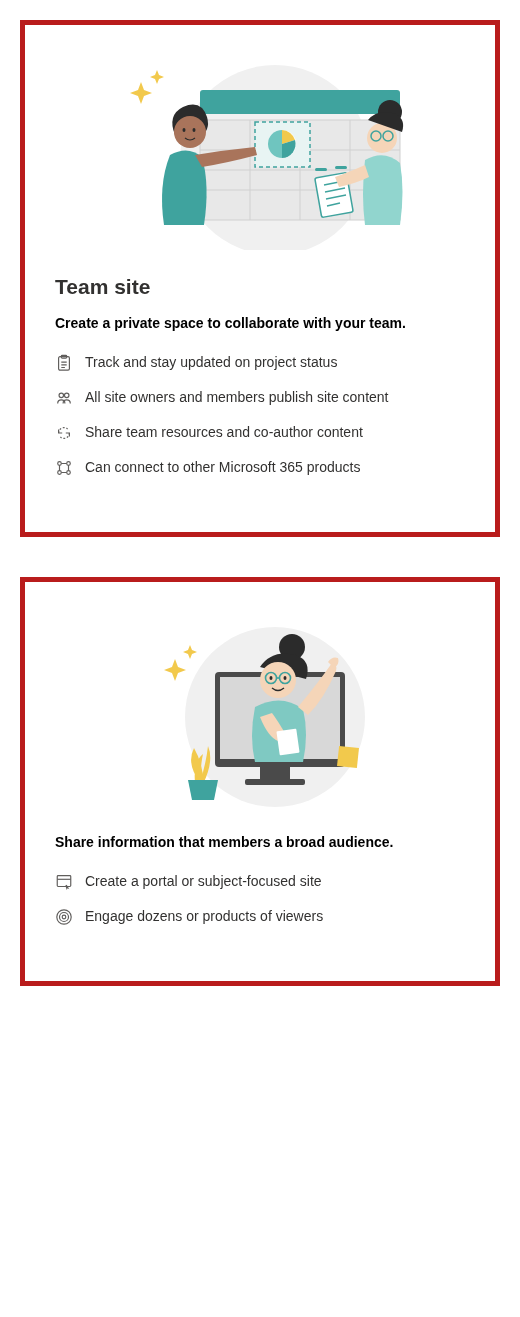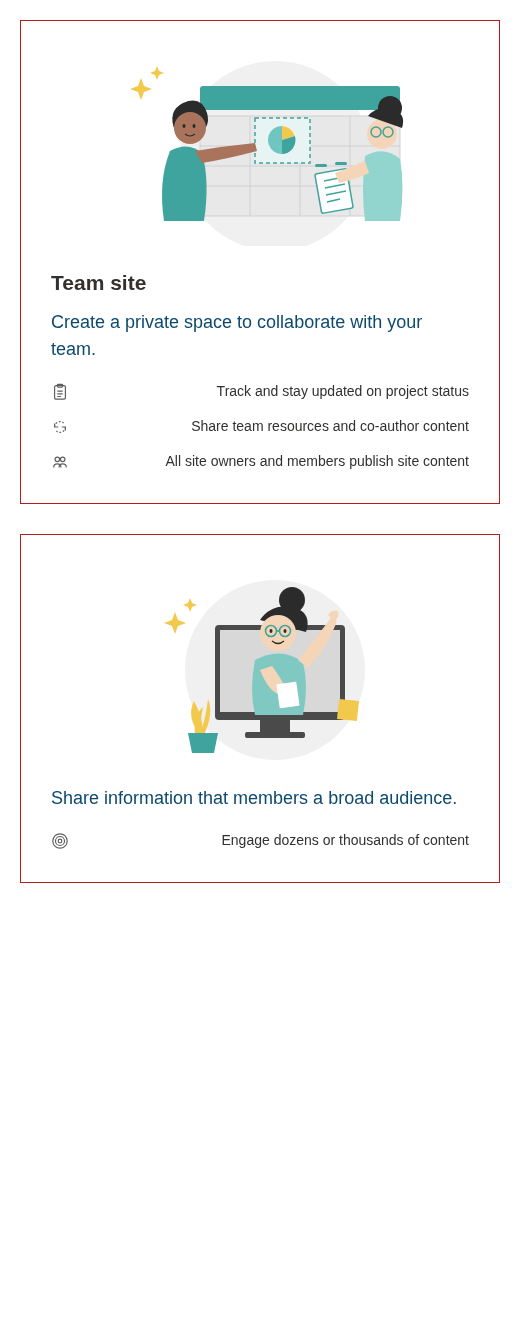--- a/index.html
+++ b/index.html
@@ -3,49 +3,48 @@
 <meta charset="utf-8">
 <style>
   * { box-sizing: border-box; margin: 0; padding: 0; }
   body {
     font-family: 'Segoe UI', Tahoma, sans-serif;
     background: #fff;
     padding: 20px;
     width: 520px;
   }
   .card {
-    border: 1px solid #b91c1c;
+    border: 5px solid #b91c1c;
     background: #fff;
-    padding: 30px 30px 17px 30px;
-    margin-bottom: 30px;
+    padding: 30px 30px 40px 30px;
+    margin-bottom: 40px;
   }
   .illustration {
     height: 200px;
     display: flex;
     align-items: center;
     justify-content: center;
     margin-bottom: 20px;
     position: relative;
   }
   .card-title {
     font-size: 21px;
     font-weight: 600;
     color: #323130;
     margin-bottom: 14px;
   }
   .card-subtitle {
-    font-size: 18px;
-    font-weight: 400;
-    color: #0c4a6e;
+    font-size: 14px;
+    font-weight: 700;
+    color: #000000;
     margin-bottom: 18px;
     line-height: 1.5;
   }
   .feature-list {
     list-style: none;
-    text-align: right;
   }
   .feature-item {
     display: flex;
     align-items: flex-start;
     font-size: 14px;
     color: #323130;
     margin-bottom: 14px;
     line-height: 1.5;
   }
   .feature-icon {
@@ -122,36 +121,48 @@
             <rect x="4" y="3" width="12" height="15" rx="1.5"></rect>
             <rect x="7" y="1.5" width="6" height="3" rx="1"></rect>
             <path d="M7 9h6M7 12h6M7 15h4"></path>
           </svg>
       </span>
       <span class="feature-text">Track and stay updated on project status</span>
     </li>
     <li class="feature-item">
       <span class="feature-icon">
         <svg viewBox="0 0 20 20" fill="none" stroke="currentColor" stroke-width="1.3">
+            <circle cx="7" cy="7" r="2.5"></circle>
+            <circle cx="13" cy="7" r="2.5"></circle>
+            <path d="M3 16c0-2.5 2-4 4-4s4 1.5 4 4M9 16c0-2.5 2-4 4-4s4 1.5 4 4"></path>
+          </svg>
+      </span>
+      <span class="feature-text">All site owners and members publish site content</span>
+    </li>
+    <li class="feature-item">
+      <span class="feature-icon">
+        <svg viewBox="0 0 20 20" fill="none" stroke="currentColor" stroke-width="1.3">
             <path d="M16 10a6 6 0 0 1-10 4.5" stroke-dasharray="2 2"></path>
             <path d="M4 10a6 6 0 0 1 10-4.5" stroke-dasharray="2 2"></path>
             <path d="M4 6v4h4M16 14v-4h-4" stroke-dasharray="0"></path>
           </svg>
       </span>
       <span class="feature-text">Share team resources and co-author content</span>
     </li>
     <li class="feature-item">
       <span class="feature-icon">
         <svg viewBox="0 0 20 20" fill="none" stroke="currentColor" stroke-width="1.3">
-            <circle cx="7" cy="7" r="2.5"></circle>
-            <circle cx="13" cy="7" r="2.5"></circle>
-            <path d="M3 16c0-2.5 2-4 4-4s4 1.5 4 4M9 16c0-2.5 2-4 4-4s4 1.5 4 4"></path>
-          </svg>
-      </span>
-      <span class="feature-text">All site owners and members publish site content</span>
+            <circle cx="5" cy="5" r="2"></circle>
+            <circle cx="15" cy="5" r="2"></circle>
+            <circle cx="5" cy="15" r="2"></circle>
+            <circle cx="15" cy="15" r="2"></circle>
+            <path d="M7 5h6M5 7v6M15 7v6M7 15h6"></path>
+          </svg>
+      </span>
+      <span class="feature-text">Can connect to other Microsoft 365 products</span>
     </li>
   </ul>
 </div>
 
 <div class="card">
   <div class="illustration">
     <svg viewBox="0 0 320 200" width="320" height="200">
 
       <path d="M72 55 l3 -8 l3 8 l8 3 l-8 3 l-3 8 l-3 -8 l-8 -3 z" fill="#f2c94c"></path>
       <path d="M88 38 l2 -5 l2 5 l5 2 l-5 2 l-2 5 l-2 -5 l-5 -2 z" fill="#f2c94c"></path>
@@ -187,21 +198,31 @@
 
       <path d="M160 105 q8 20 18 24 l8 -6 q-8 -14 -14 -22 z" fill="#f5d5b8"></path>
       <rect x="178" y="118" width="20" height="24" rx="1" fill="#fff" transform="rotate(-8 188 130)"></rect>
     </svg>
   </div>
   <p class="card-subtitle">Share information that members a broad audience.</p>
   <ul class="feature-list">
     <li class="feature-item">
       <span class="feature-icon">
         <svg viewBox="0 0 20 20" fill="none" stroke="currentColor" stroke-width="1.3">
+            <rect x="2.5" y="3" width="15" height="12" rx="1"></rect>
+            <path d="M2.5 7h15"></path>
+            <path d="M13 13l3 5-2-1-1 2-1.5-5z" fill="currentColor" stroke="none"></path>
+          </svg>
+      </span>
+      <span class="feature-text">Create a portal or subject-focused site</span>
+    </li>
+    <li class="feature-item">
+      <span class="feature-icon">
+        <svg viewBox="0 0 20 20" fill="none" stroke="currentColor" stroke-width="1.3">
             <circle cx="10" cy="10" r="2"></circle>
             <circle cx="10" cy="10" r="5"></circle>
             <circle cx="10" cy="10" r="8"></circle>
           </svg>
       </span>
-      <span class="feature-text">Engage dozens or thousands of content</span>
+      <span class="feature-text">Engage dozens or products of viewers</span>
     </li>
   </ul>
 </div>
 
 </body></html>

